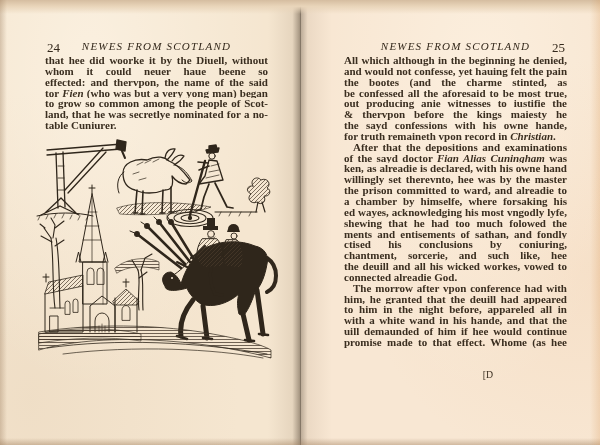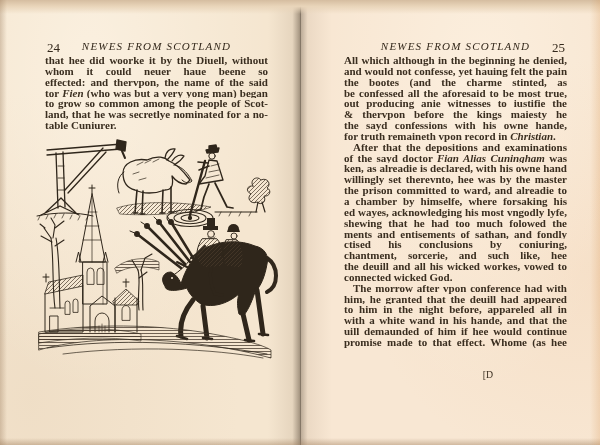--- a/index.html
+++ b/index.html
@@ -235,21 +235,21 @@
         <div class="tline"><span>ken, as alreadie is declared, with his owne hand</span></div>
         <div class="tline"><span>willingly set therevnto, hee was by the master of</span></div>
         <div class="tline"><span>the prison committed to ward, and alreadie to</span></div>
         <div class="tline"><span>a chamber by himselfe, where forsaking his wick-</span></div>
         <div class="tline"><span>ed wayes, acknowledging his most vngodly lyfe,</span></div>
         <div class="tline"><span>shewing that he had too much folowed the allure-</span></div>
         <div class="tline"><span>ments and entisements of sathan, and fondly pra-</span></div>
         <div class="tline"><span>ctised his conclusions by coniuring, witchcraft,in-</span></div>
         <div class="tline"><span>chantment, sorcerie, and such like, hee renounced</span></div>
         <div class="tline"><span>the deuill and all his wicked workes, vowed to</span></div>
-        <div class="tline end"><span>connected wicked God.</span></div>
+        <div class="tline end"><span>connected alreadie God.</span></div>
         <div class="tline indent"><span>The morrow after vpon conference had with</span></div>
         <div class="tline"><span>him, he granted that the deuill had appeared vn-</span></div>
         <div class="tline"><span>to him in the night before, appareled all in blacke,</span></div>
         <div class="tline"><span>with a white wand in his hande, and that the de-</span></div>
         <div class="tline"><span>uill demaunded of him if hee would continue his</span></div>
         <div class="tline"><span>promise made to that effect. Whome (as hee grow</span></div>
       </div>
     <div class="body-text" style="top:370px;">
       <div class="sig-line">
         <span>[D</span>

